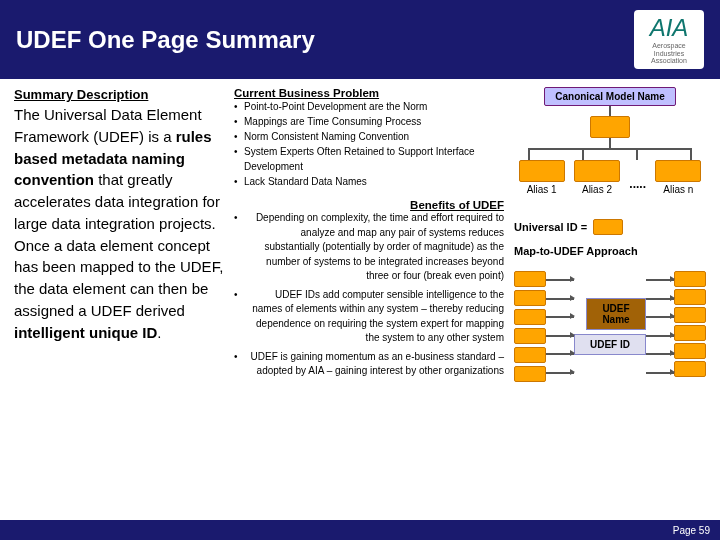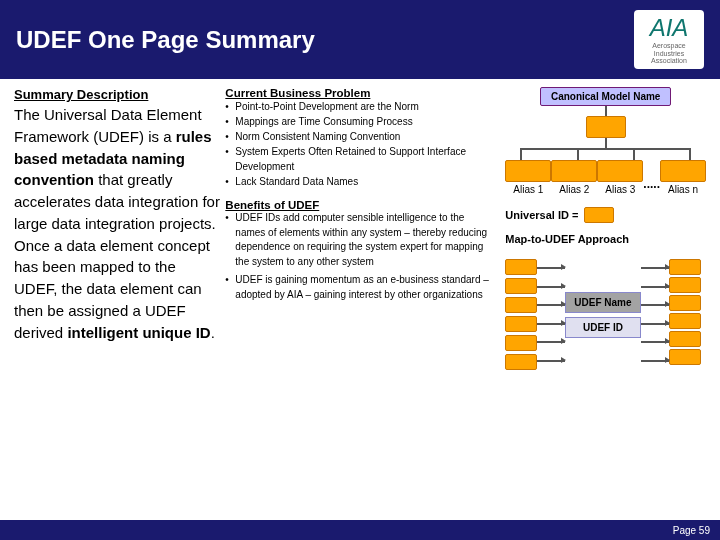--- a/index.html
+++ b/index.html
@@ -241,28 +241,29 @@
       border-top: 3px solid transparent;
       border-bottom: 3px solid transparent;
     }
     .center-boxes {
       display: flex;
       flex-direction: column;
       gap: 4px;
       justify-content: center;
     }
     .udef-name-box {
-      background: #a3a3a3;
+      background: #a16207;
       border: 1px solid #8888cc;
       font-size: 10px;
       font-weight: bold;
       color: #000;
       padding: 4px 8px;
       text-align: center;
       min-width: 60px;
+      margin-left: 12px;
     }
     .udef-id-box {
       background: #e0e0f0;
       border: 1px solid #8888cc;
       font-size: 10px;
       font-weight: bold;
       color: #000;
       padding: 4px 8px;
       text-align: center;
       min-width: 60px;
@@ -316,23 +317,24 @@
           <div class="business-problem-title">Current Business Problem</div>
           <ul class="bullet-list">
             <li>Point-to-Point Development are the Norm</li>
             <li>Mappings are Time Consuming Process</li>
             <li>Norm Consistent Naming Convention</li>
             <li>System Experts Often Retained to Support Interface Development</li>
             <li>Lack Standard Data Names</li>
           </ul>
         </div>
 
-        <div style="margin-top:4px;">
+        <div style="margin-top:4px;text-align:right;">
           <div class="benefits-title">Benefits of UDEF</div>
           <ul class="benefits-list">
+            <li>Depending on complexity, the time and effort required to analyze and map any pair of systems reduces substantially (potentially by order of magnitude) as the number of systems to be integrated increases beyond three or four (break even point)</li>
             <li>UDEF IDs add computer sensible intelligence to the names of elements within any system – thereby reducing dependence on requiring the system expert for mapping the system to any other system</li>
             <li>UDEF is gaining momentum as an e-business standard – adopted by AIA – gaining interest by other organizations</li>
           </ul>
         </div>
 
       </div>
 
       <div class="right-col">
 
         <div class="canonical-diagram">
@@ -351,33 +353,29 @@
           </div>
           <div class="aliases-row" style="width:100%;justify-content:space-around;">
             <div class="alias-item">
               <div class="alias-box"></div>
               <span class="alias-label">Alias 1</span>
             </div>
             <div class="alias-item">
               <div class="alias-box"></div>
               <span class="alias-label">Alias 2</span>
             </div>
-            <div class="alias-item">
-              <div class="alias-box"></div>
-              <span class="alias-label">Alias 3</span>
-            </div>
             <span class="dots-label">.....</span>
             <div class="alias-item">
               <div class="alias-box"></div>
               <span class="alias-label">Alias n</span>
             </div>
           </div>
         </div>
 
-        <div class="universal-id-row" style="margin-top:6px;">
+        <div class="universal-id-row" style="margin-top:18px;">
           <span class="universal-id-text">Universal ID =</span>
           <div class="universal-id-box"></div>
         </div>
 
         <div class="map-to-udef" style="margin-top:4px;">
           <div class="map-label">Map-to-UDEF Approach</div>
           <div class="map-diagram">
 
             <div class="left-boxes">
               <div class="small-orange-box"></div>

